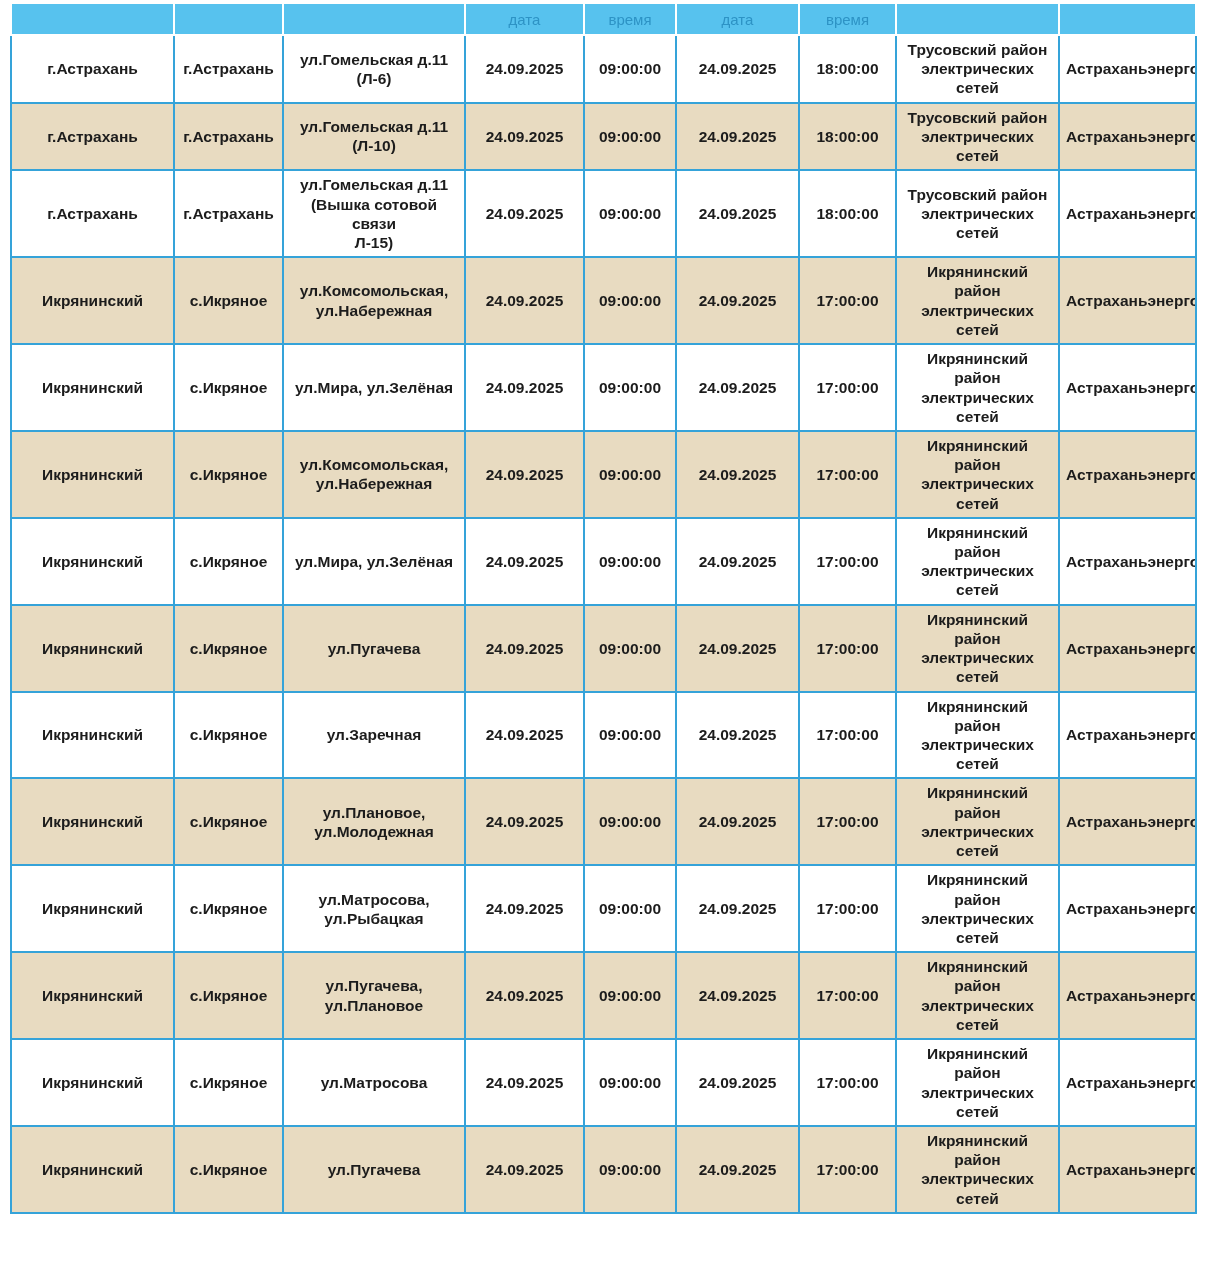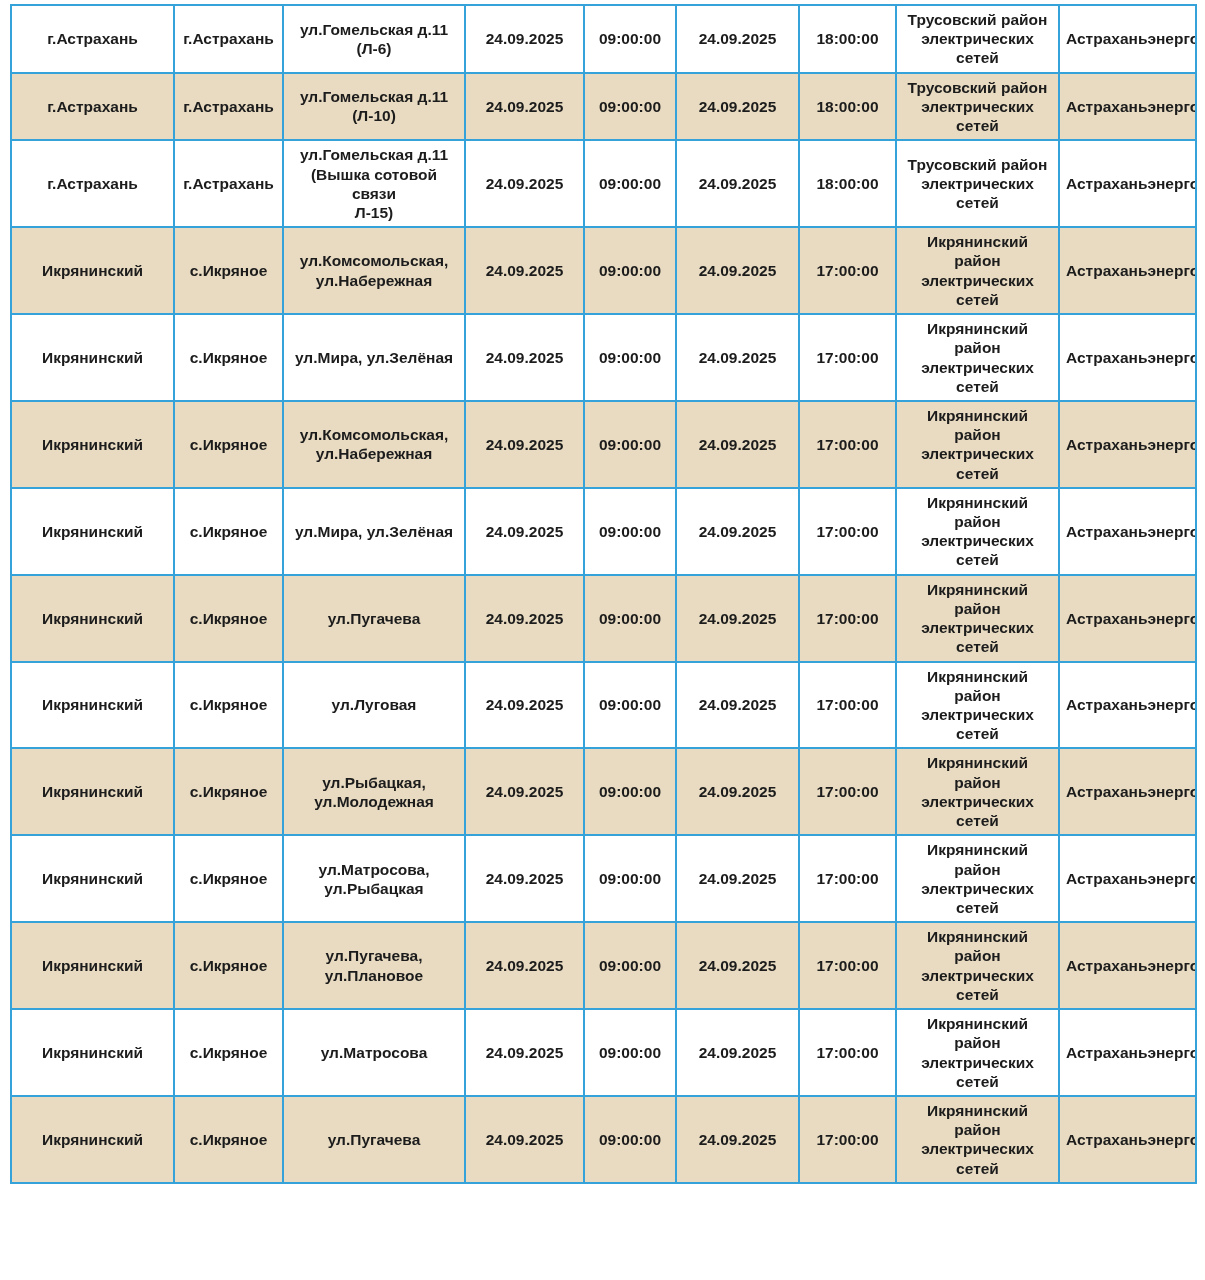--- a/index.html
+++ b/index.html
@@ -80,20 +80,31 @@
         <col style="width:109px">
         <col style="width:182px">
       <col style="width:119px">
         <col style="width:92px">
       <col style="width:123px">
         <col style="width:97px">
       <col style="width:163px">
         <col style="width:137px">
     </colgroup>
     <thead>
+      <tr class="head-sub">
+        <th></th>
+        <th></th>
+        <th></th>
+        <th>дата</th>
+        <th>время</th>
+        <th>дата</th>
+        <th>время</th>
+        <th></th>
+        <th></th>
+      </tr>
     </thead>
     <tbody>
         <tr>
     <td>г.Астрахань</td>
     <td>г.Астрахань</td>
     <td>ул.Гомельская д.11
 (Л-6)</td>
     <td>24.09.2025</td>
     <td>09:00:00</td>
     <td>24.09.2025</td>
@@ -200,35 +211,35 @@
     <td>17:00:00</td>
     <td>Икрянинский
 район
 электрических
 сетей</td>
     <td>Астраханьэнерго</td>
   </tr>
         <tr>
     <td>Икрянинский</td>
     <td>с.Икряное</td>
-    <td>ул.Луговая</td>
-    <td>24.09.2025</td>
-    <td>09:00:00</td>
-    <td>24.09.2025</td>
-    <td>17:00:00</td>
-    <td>Икрянинский
-район
-электрических
-сетей</td>
-    <td>Астраханьэнерго</td>
-  </tr>
-        <tr>
-    <td>Икрянинский</td>
-    <td>с.Икряное</td>
-    <td>ул.Рыбацкая,
+    <td>ул.Заречная</td>
+    <td>24.09.2025</td>
+    <td>09:00:00</td>
+    <td>24.09.2025</td>
+    <td>17:00:00</td>
+    <td>Икрянинский
+район
+электрических
+сетей</td>
+    <td>Астраханьэнерго</td>
+  </tr>
+        <tr>
+    <td>Икрянинский</td>
+    <td>с.Икряное</td>
+    <td>ул.Плановое,
 ул.Молодежная</td>
     <td>24.09.2025</td>
     <td>09:00:00</td>
     <td>24.09.2025</td>
     <td>17:00:00</td>
     <td>Икрянинский
 район
 электрических
 сетей</td>
     <td>Астраханьэнерго</td>

